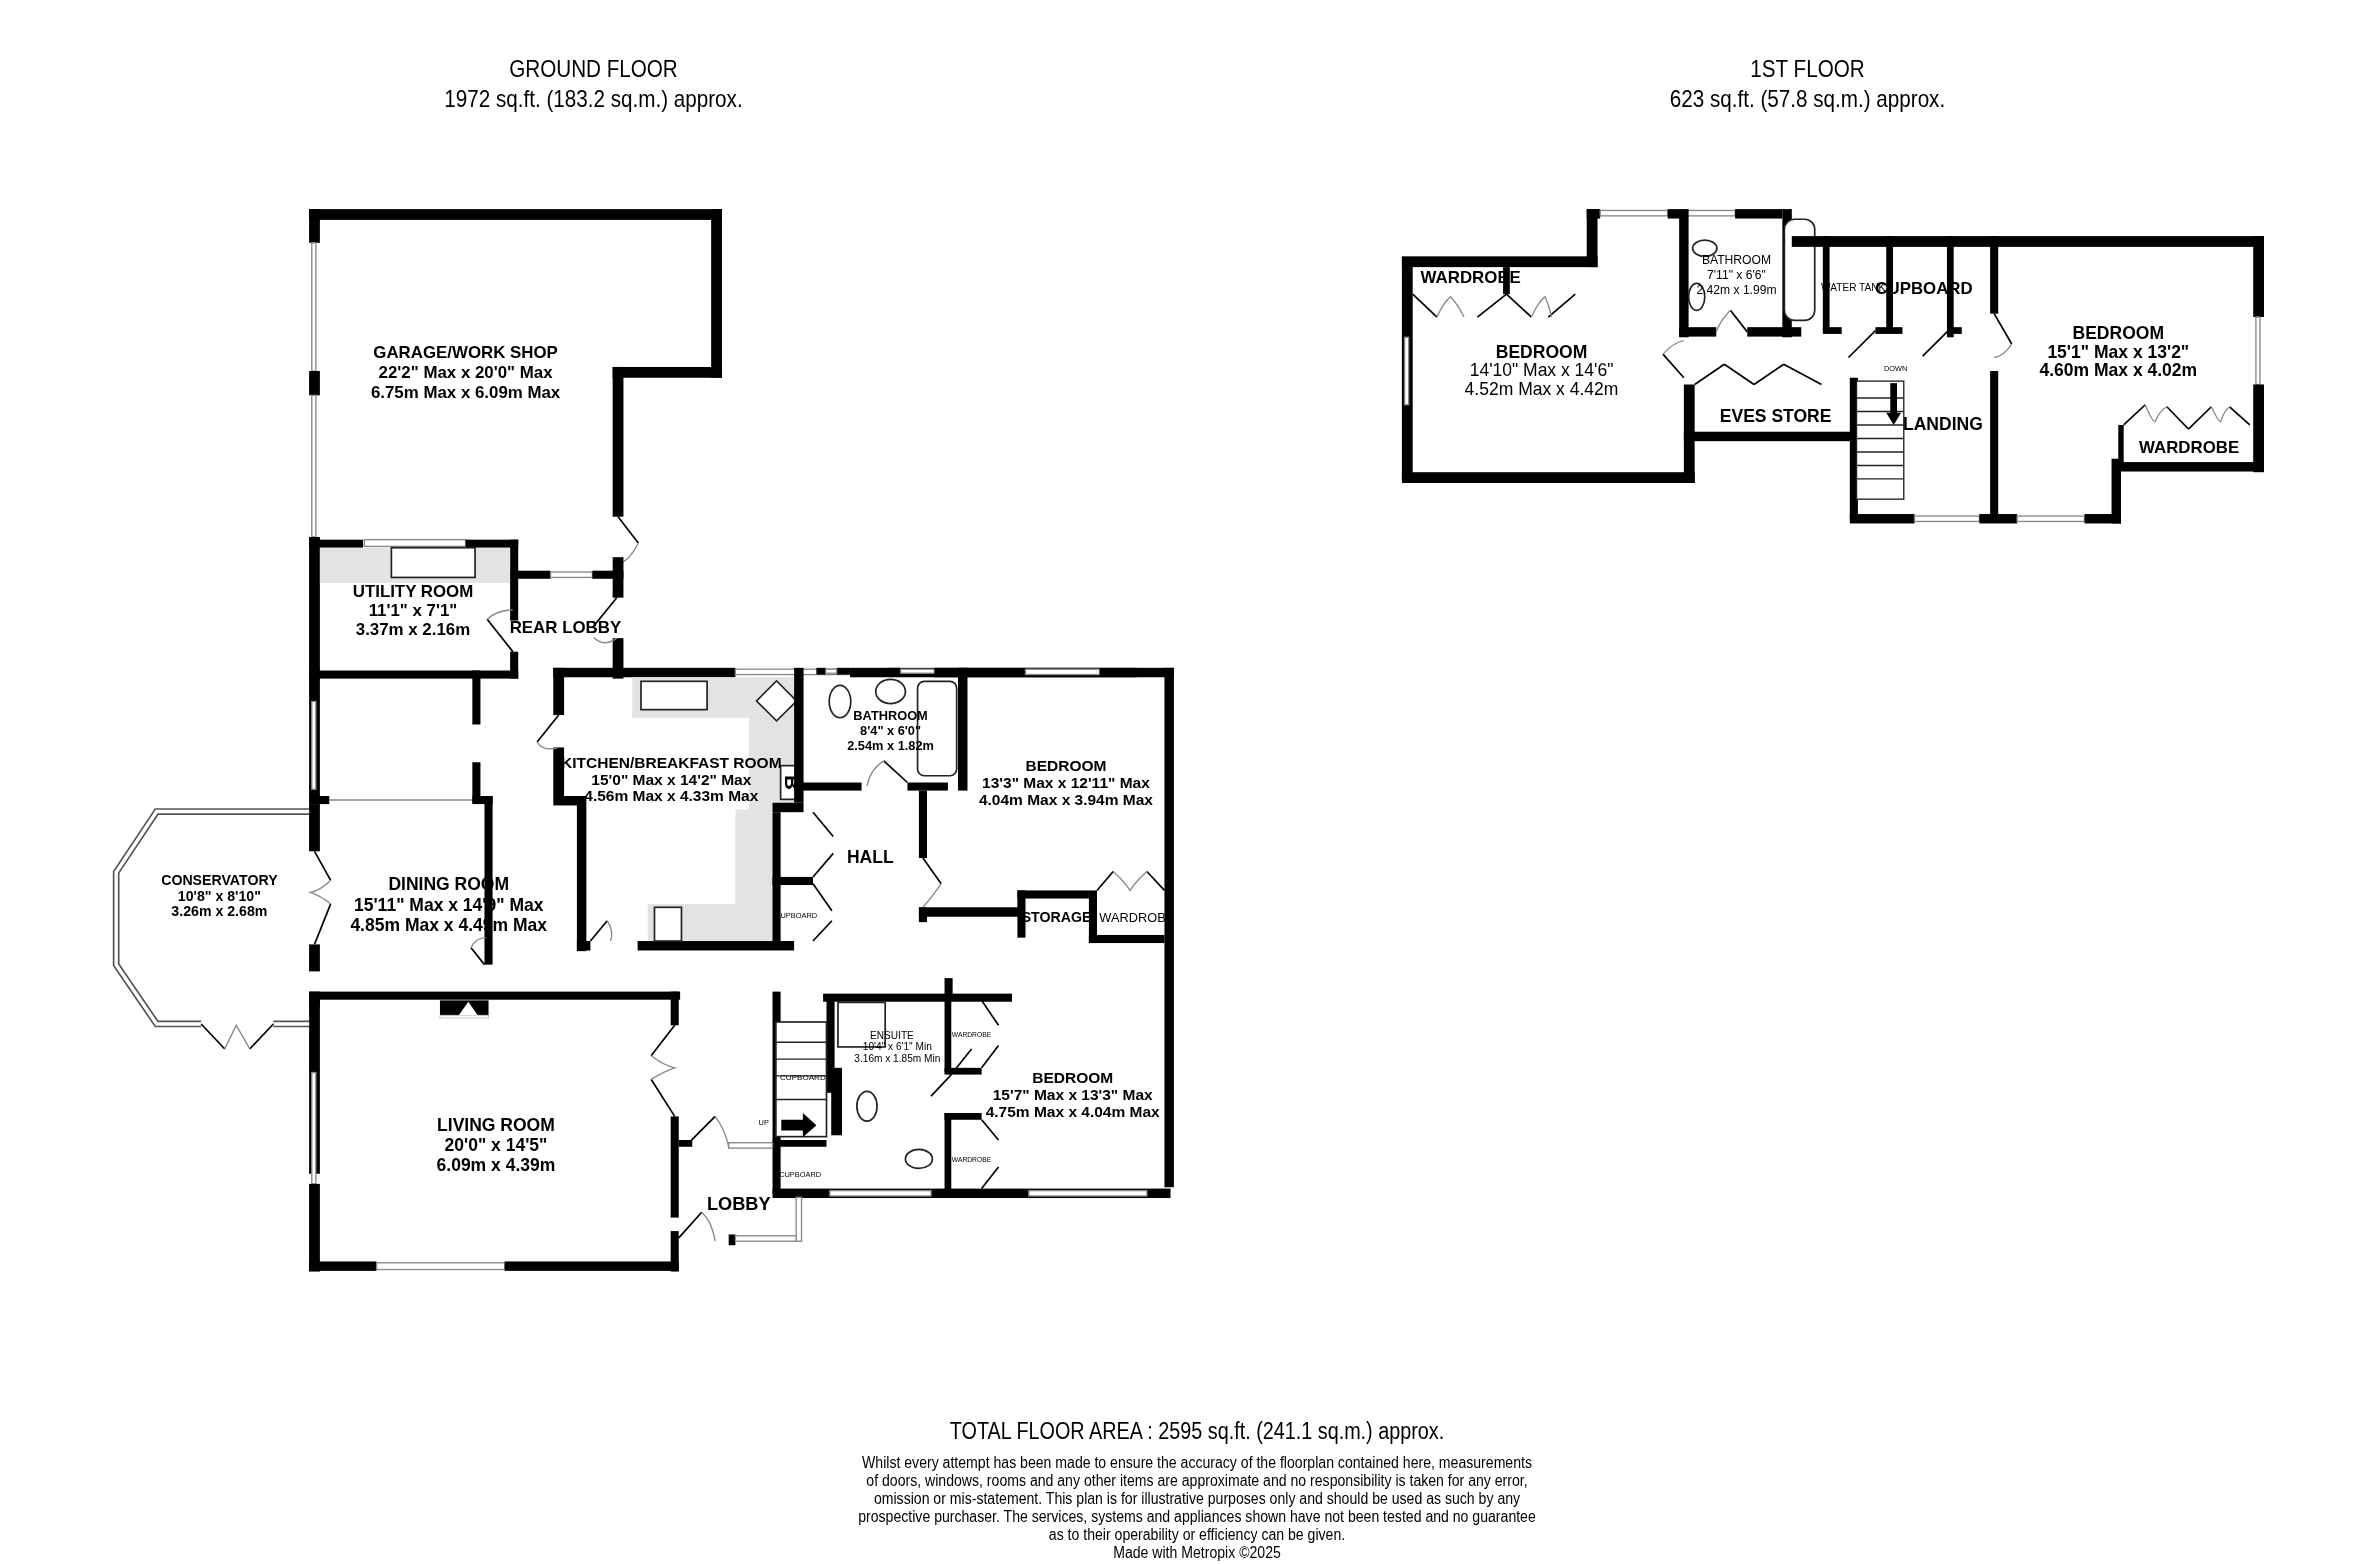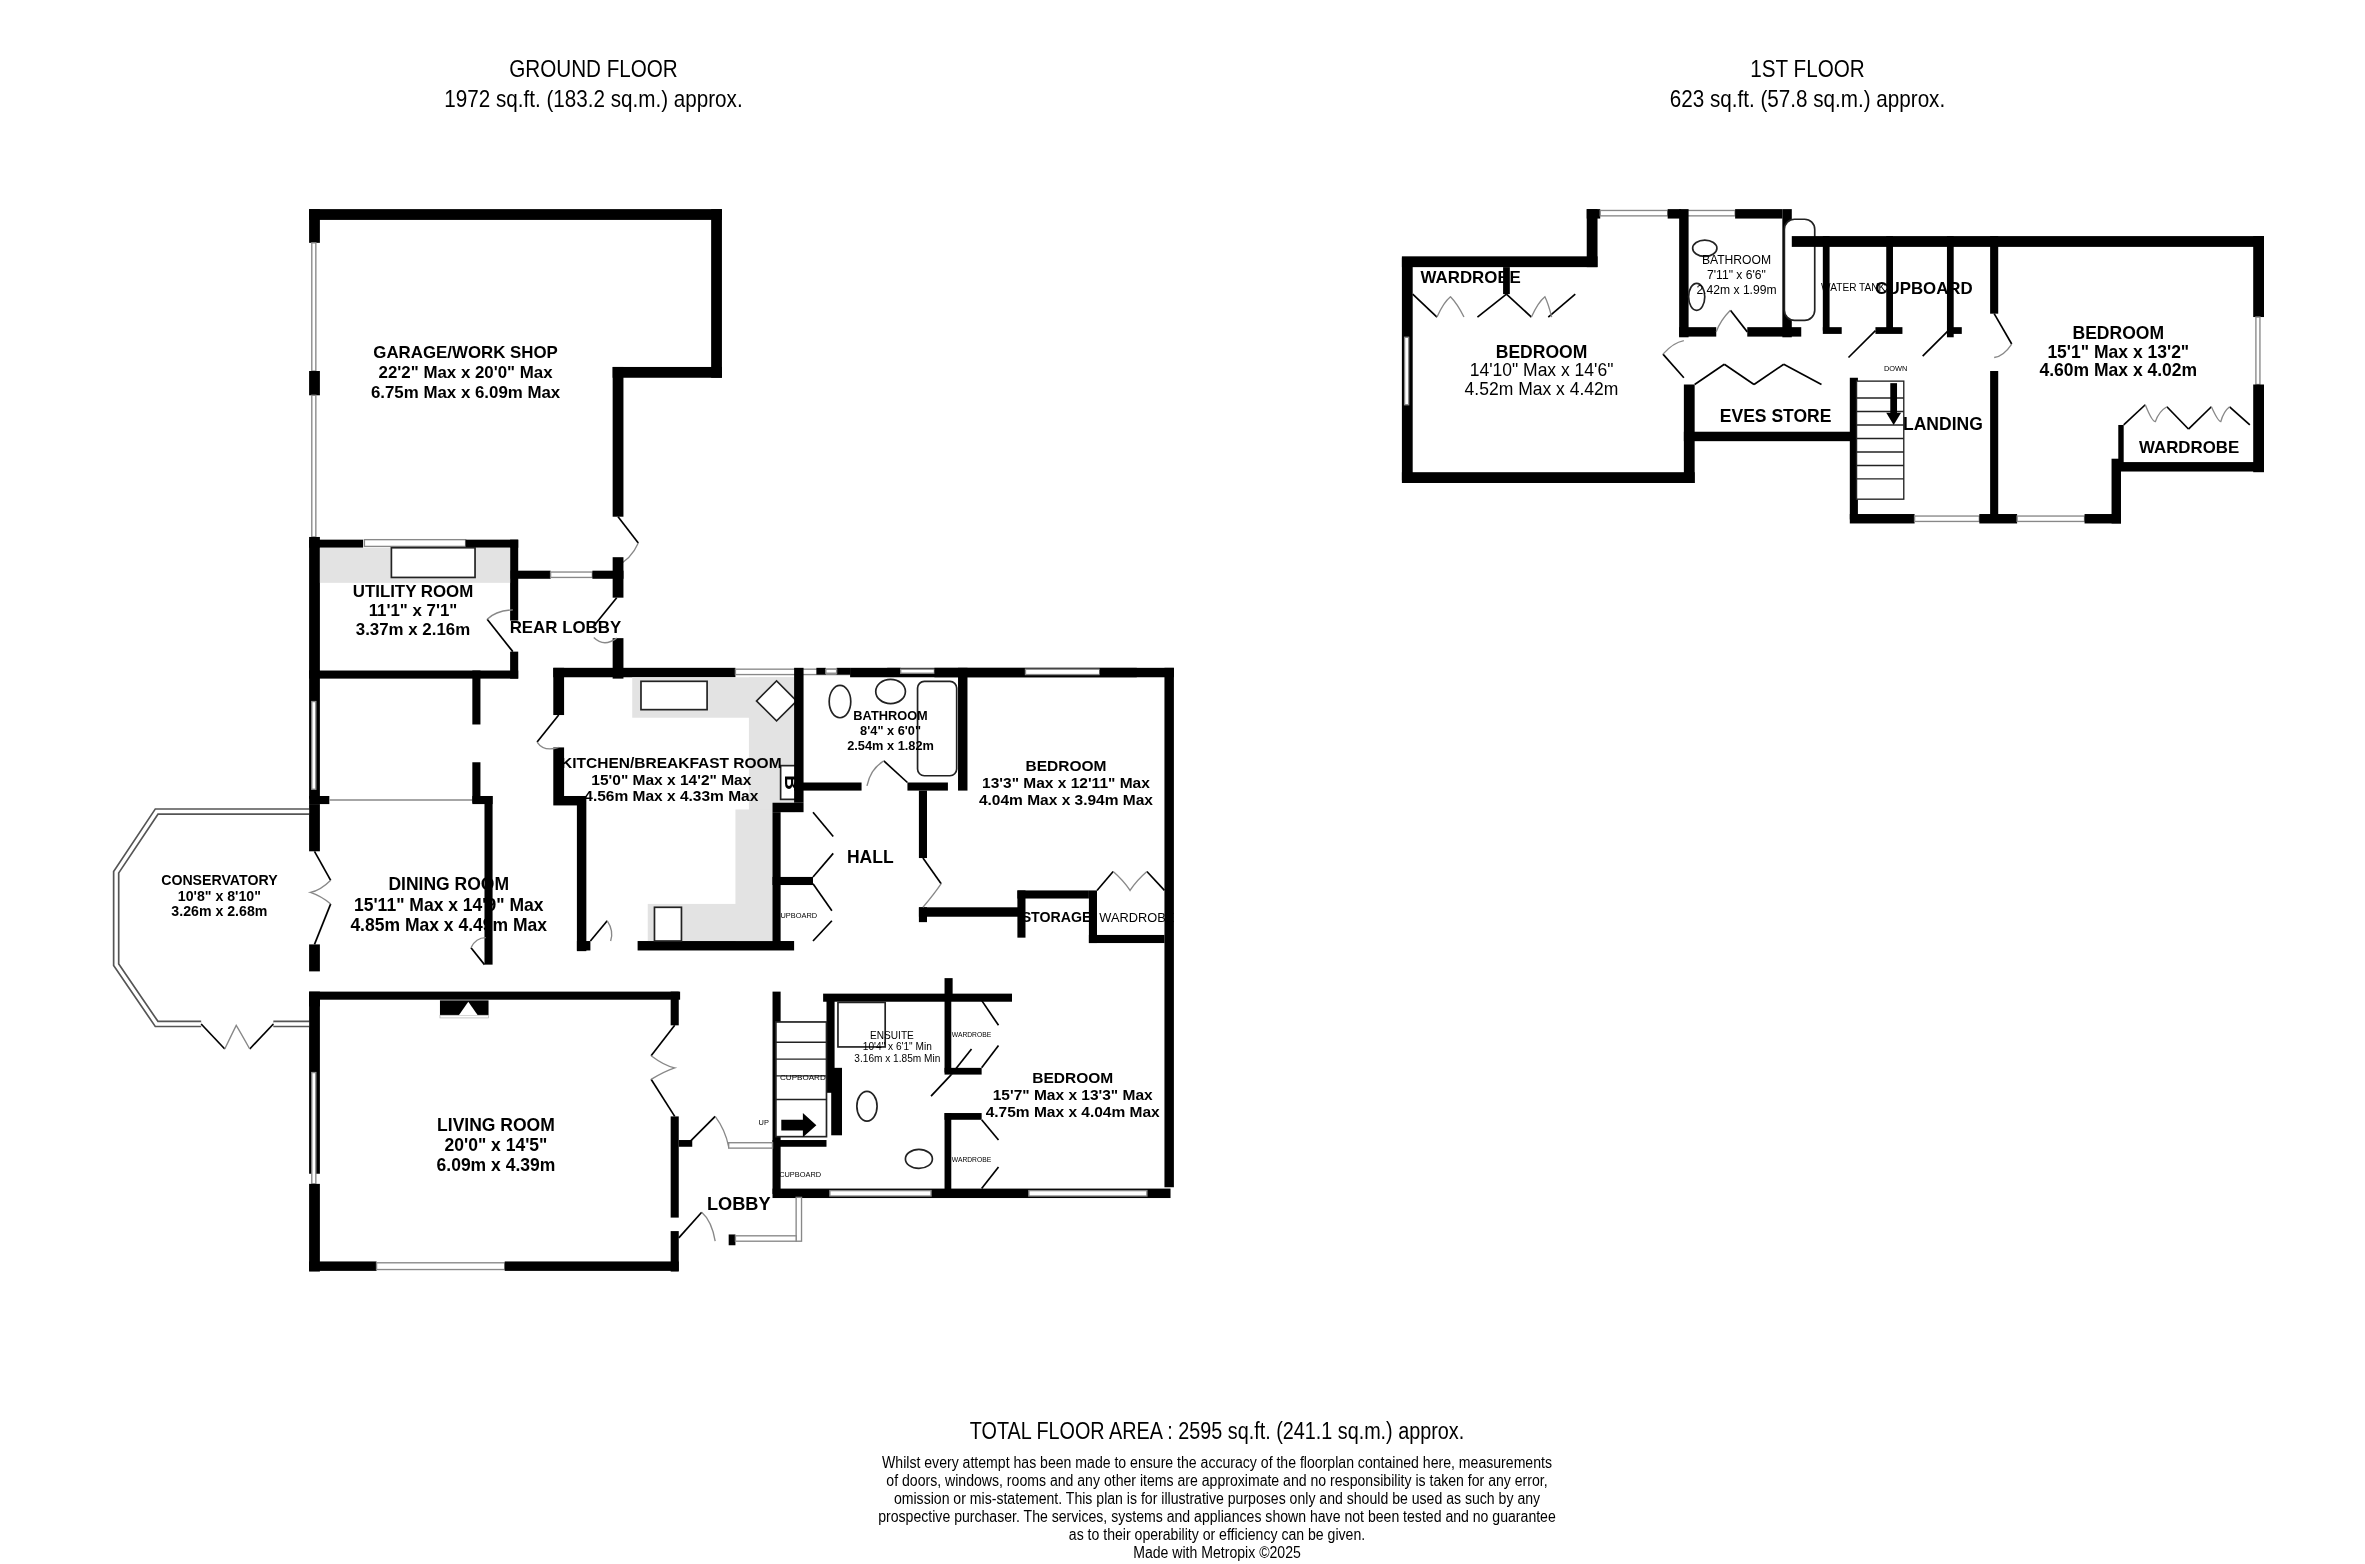--- a/index.html
+++ b/index.html
@@ -8,21 +8,21 @@
   .floor-header .t { display: block; }
   #plan { position: absolute; left: 0; top: 0; }
   .wall { fill: #000; }
   .win { fill: #fff; stroke: #888; stroke-width: 2; }
   .door { stroke: #000; stroke-width: 2.5; fill: none; }
   .arc { stroke: #888; stroke-width: 2; fill: none; }
   .counter { fill: #e3e3e3; }
   .fix { fill: #fff; stroke: #222; stroke-width: 2.5; }
   .lbl { font-family: "Liberation Sans", sans-serif; font-weight: bold; text-anchor: middle; fill: #000; }
   .lbl-sm { font-family: "Liberation Sans", sans-serif; text-anchor: middle; fill: #000; }
-  .footer { position: absolute; left: 728px; width: 978px; text-align: center; font-family: "Liberation Sans", sans-serif; }
+  .footer { position: absolute; left: 708px; width: 978px; text-align: center; font-family: "Liberation Sans", sans-serif; }
   .footer .total { font-size: 23px; top: 0; transform: scaleX(0.86); display: block; }
   .footer .disc { font-size: 16px; line-height: 18px; transform: scaleX(0.88); display: block; margin-top: 9.4px; }
   .footer .disc span { display: block; }
 </style>
 </head>
 <body>
 
 <div class="floor-header" style="left:391px; top:54px; width:405px;">
   <span class="t">GROUND FLOOR</span>
   <span class="t">1972 sq.ft. (183.2 sq.m.) approx.</span>

